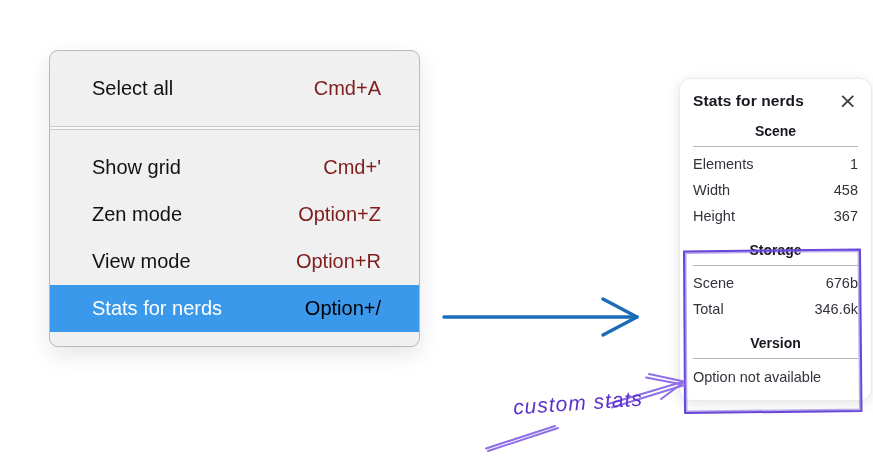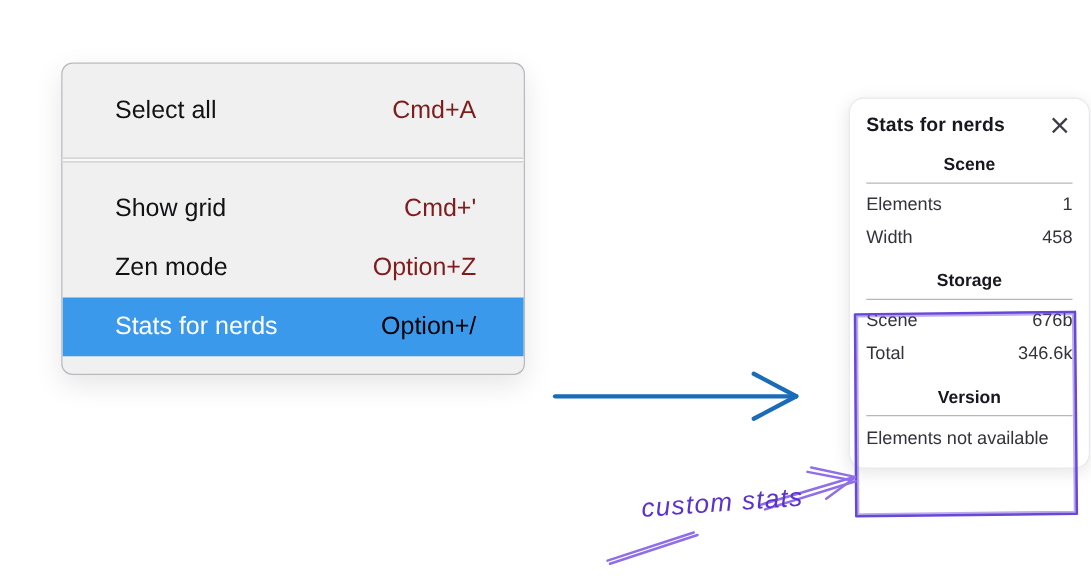--- a/index.html
+++ b/index.html
@@ -93,20 +93,24 @@
     <div class="menu-divider"></div>
     <div class="menu-group">
       <div class="menu-item">
         <span>Show grid</span>
         <span class="shortcut">Cmd+'</span>
       </div>
       <div class="menu-item">
         <span>Zen mode</span>
         <span class="shortcut">Option+Z</span>
       </div>
+      <div class="menu-item">
+        <span>View mode</span>
+        <span class="shortcut">Option+R</span>
+      </div>
       <div class="menu-item selected">
         <span>Stats for nerds</span>
         <span class="shortcut">Option+/</span>
       </div>
     </div>
   </div>
 
   <div class="stats-panel">
     <div class="panel-header">
       <span class="panel-title">Stats for nerds</span>
@@ -117,39 +121,43 @@
       <div class="section-heading">Scene</div>
       <hr class="section-rule">
       <div class="stat-row">
         <span>Elements</span>
         <span>1</span>
       </div>
       <div class="stat-row">
         <span>Width</span>
         <span>458</span>
       </div>
+      <div class="stat-row">
+        <span>Height</span>
+        <span>367</span>
+      </div>
     </div>
 
     <div class="section">
       <div class="section-heading">Storage</div>
       <hr class="section-rule">
       <div class="stat-row">
         <span>Scene</span>
         <span>676b</span>
       </div>
       <div class="stat-row">
         <span>Total</span>
         <span>346.6k</span>
       </div>
     </div>
 
     <div class="section">
       <div class="section-heading">Version</div>
       <hr class="section-rule">
-      <div class="version-note">Elements not available</div>
+      <div class="version-note">Option not available</div>
     </div>
   </div>
 
   <svg class="overlay" viewBox="0 0 873 461">
 
     <g stroke="#1b6cb8" stroke-width="3.4" stroke-linecap="round" fill="none">
       <path d="M428,317 L617,317"></path>
       <path d="M587,299 L621,317"></path>
       <path d="M587,335 L621,317"></path>
     </g>

